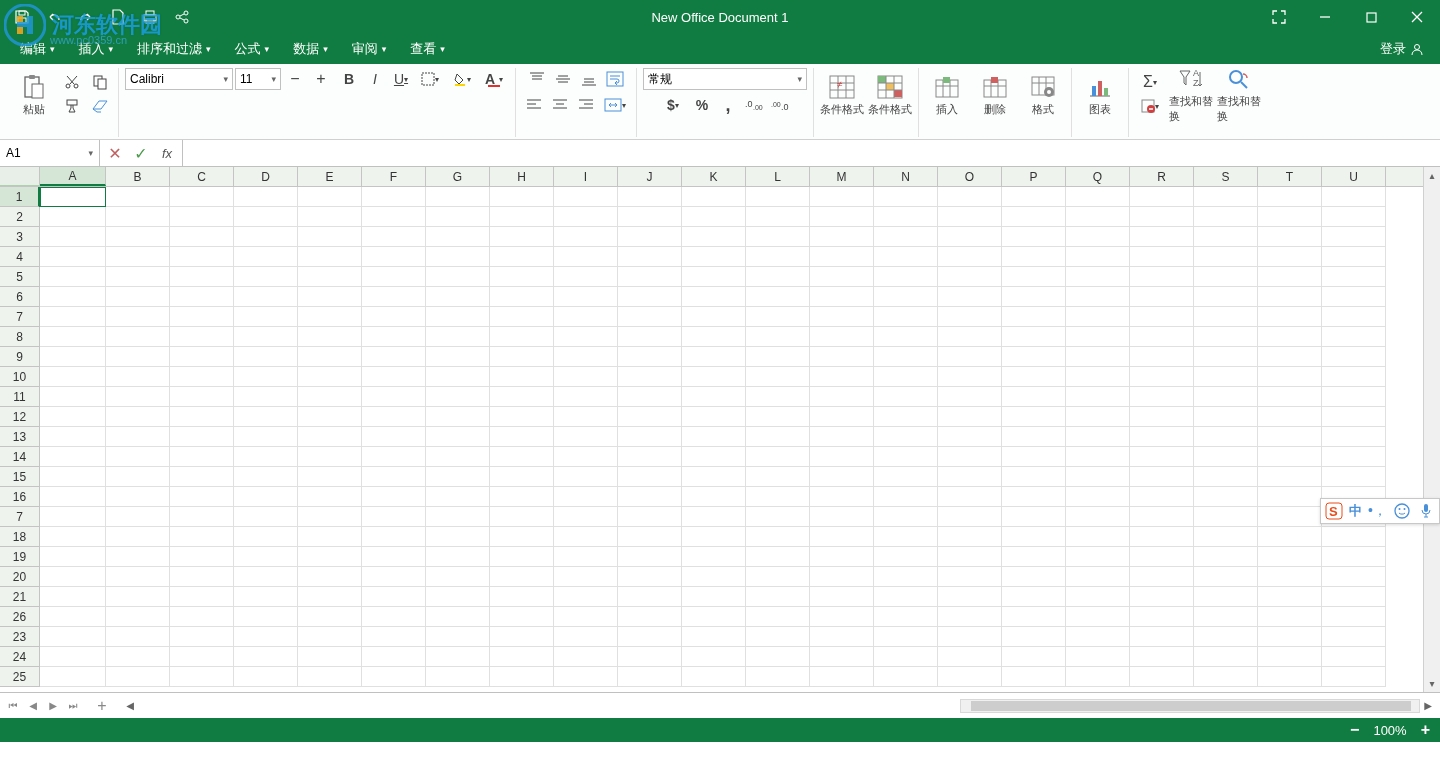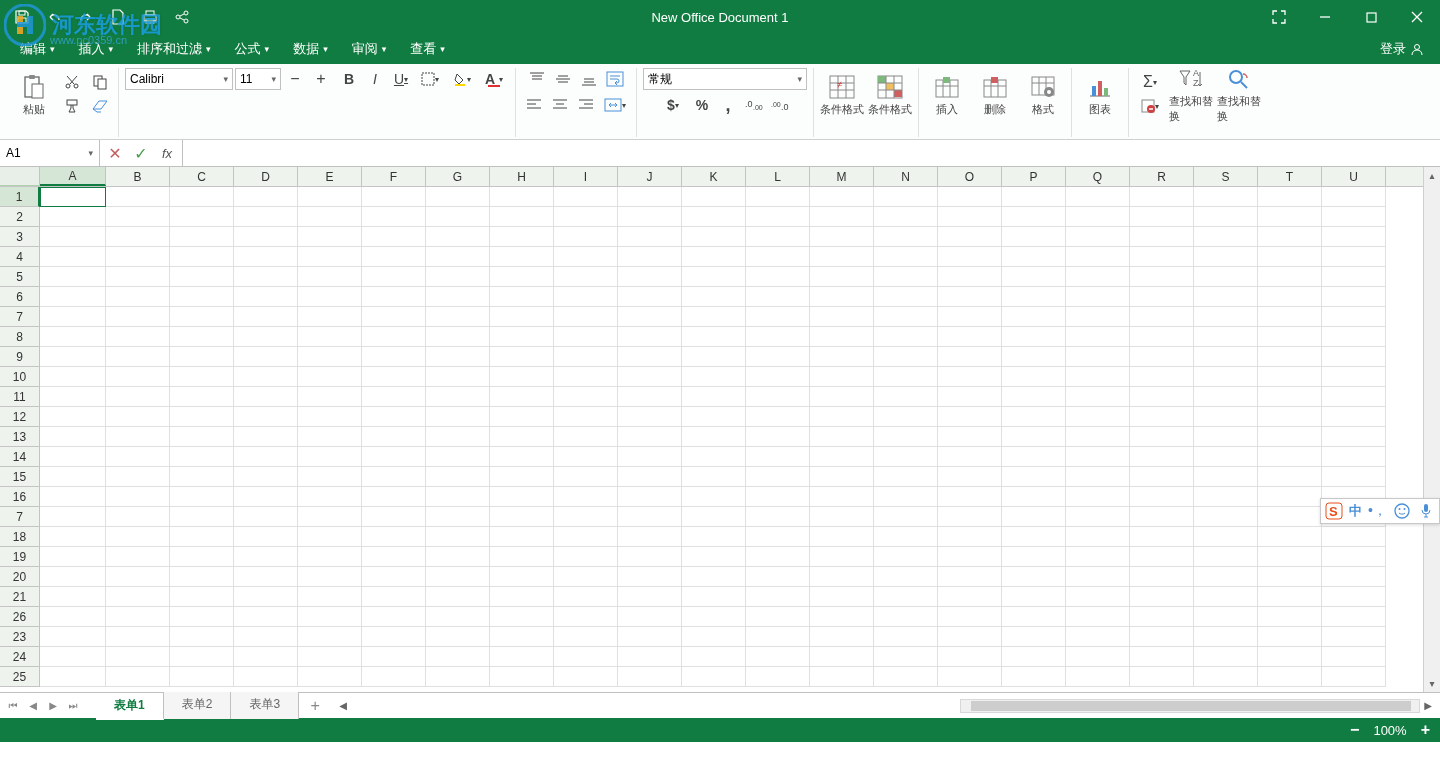--- a/index.html
+++ b/index.html
@@ -1155,25 +1155,20 @@
   </div>
 </div>
 
 <div class="sheettabs">
   <div class="nav-btns">
     <div class="nav-btn">⏮</div>
     <div class="nav-btn">◀</div>
     <div class="nav-btn">▶</div>
     <div class="nav-btn">⏭</div>
   </div>
-  <div class="tabs" id="tabs">
-      <div class="tab active">表单1</div>
-      <div class="tab">表单2</div>
-      <div class="tab">表单3</div>
-    </div>
   <div class="tab-add">+</div>
   <div class="hscroll-area">
     <div class="hscroll-arrow">◀</div>
     <div class="hscroll-track">
         <div class="hscroll-thumb"></div>
       </div>
     <div class="hscroll-arrow">▶</div>
   </div>
 </div>
 

